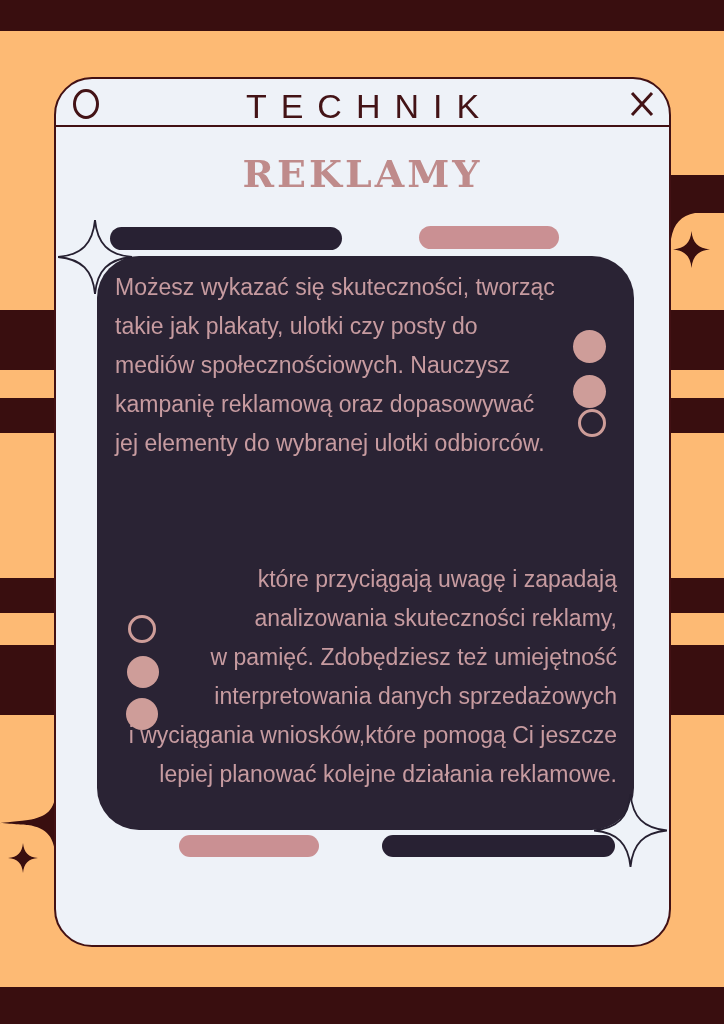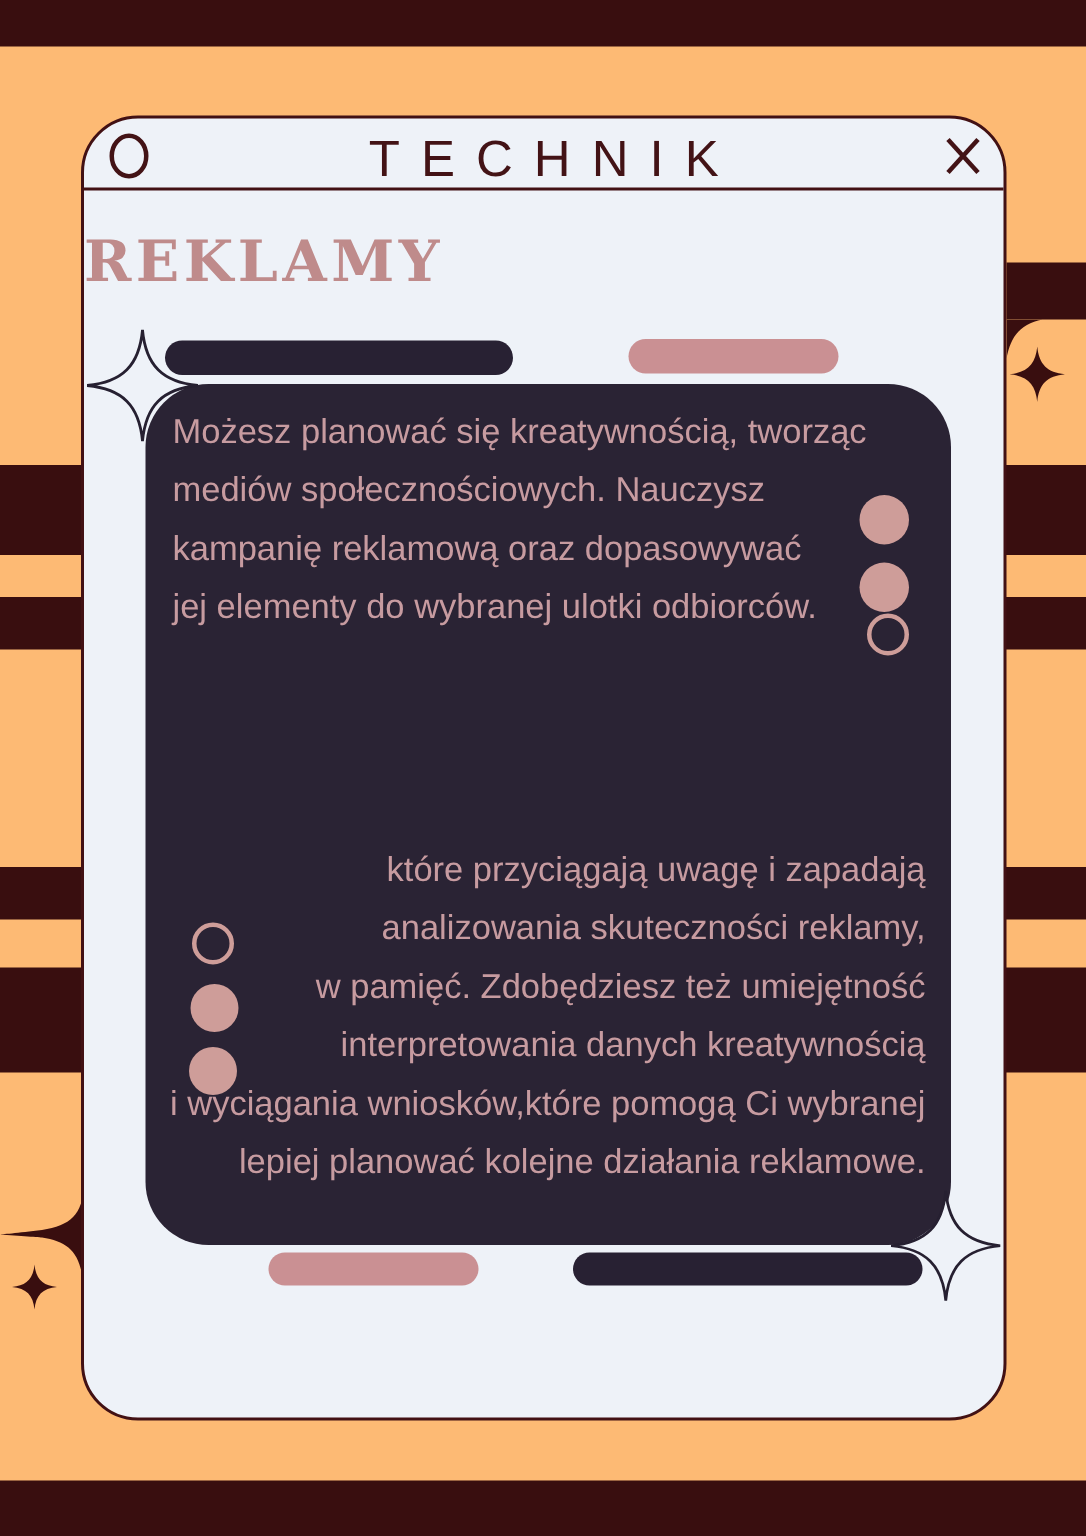--- a/index.html
+++ b/index.html
@@ -32,21 +32,21 @@
   .window-title{
     position:absolute;left:0;top:8px;width:100%;
     text-align:center;color:#431316;
     font-size:34px;font-weight:400;letter-spacing:14px;text-indent:14px;
   }
   .circle-btn{position:absolute;left:16px;top:9px;}
   .close-btn{position:absolute;right:14px;top:11px;cursor:pointer;}
 
   .heading{
     position:absolute;left:0;top:72px;width:100%;
-    text-align:left;color:#bf8b8b;
+    text-align:center;color:#bf8b8b;
     font-family:"DejaVu Serif", serif;font-weight:bold;
     font-size:38px;letter-spacing:3px;
   }
 
   .pill{position:absolute;border-radius:14px;}
   .pill-dark{background:#282133;}
   .pill-pink{background:#ca9093;}
   .pill-top-dark{left:54px;top:148px;width:232px;height:23px;}
   .pill-top-pink{left:363px;top:147px;width:140px;height:23px;}
   .pill-bottom-pink{left:123px;top:756px;width:140px;height:22px;}
@@ -112,32 +112,33 @@
     </div>
 
     <div class="heading">REKLAMY</div>
 
     <div class="pill pill-dark pill-top-dark"></div>
     <div class="pill pill-pink pill-top-pink"></div>
 
     <div class="dark-card">
 
       <div class="para para-1">
-        <div>Możesz planować się kreatywnością, tworząc</div>
+        <div>Możesz wykazać się skuteczności, tworząc</div>
+        <div>takie jak plakaty, ulotki czy posty do</div>
         <div>mediów społecznościowych. Nauczysz</div>
         <div>kampanię reklamową oraz dopasowywać</div>
         <div>jej elementy do wybranej ulotki odbiorców.</div>
       </div>
 
       <div class="para para-2">
         <div>które  przyciągają uwagę i zapadają</div>
         <div>analizowania skuteczności reklamy,</div>
         <div>w pamięć. Zdobędziesz też umiejętność</div>
-        <div>interpretowania danych kreatywnością</div>
-        <div>i wyciągania wniosków,które pomogą Ci wybranej</div>
+        <div>interpretowania danych sprzedażowych</div>
+        <div>i wyciągania wniosków,które pomogą Ci jeszcze</div>
         <div>lepiej planować kolejne działania reklamowe.</div>
       </div>
 
       <div class="dot dot-filled rdot-1"></div>
       <div class="dot dot-filled rdot-2"></div>
       <div class="dot dot-outline rdot-3"></div>
 
       <div class="dot dot-outline ldot-1"></div>
       <div class="dot dot-filled ldot-2"></div>
       <div class="dot dot-filled ldot-3"></div>

